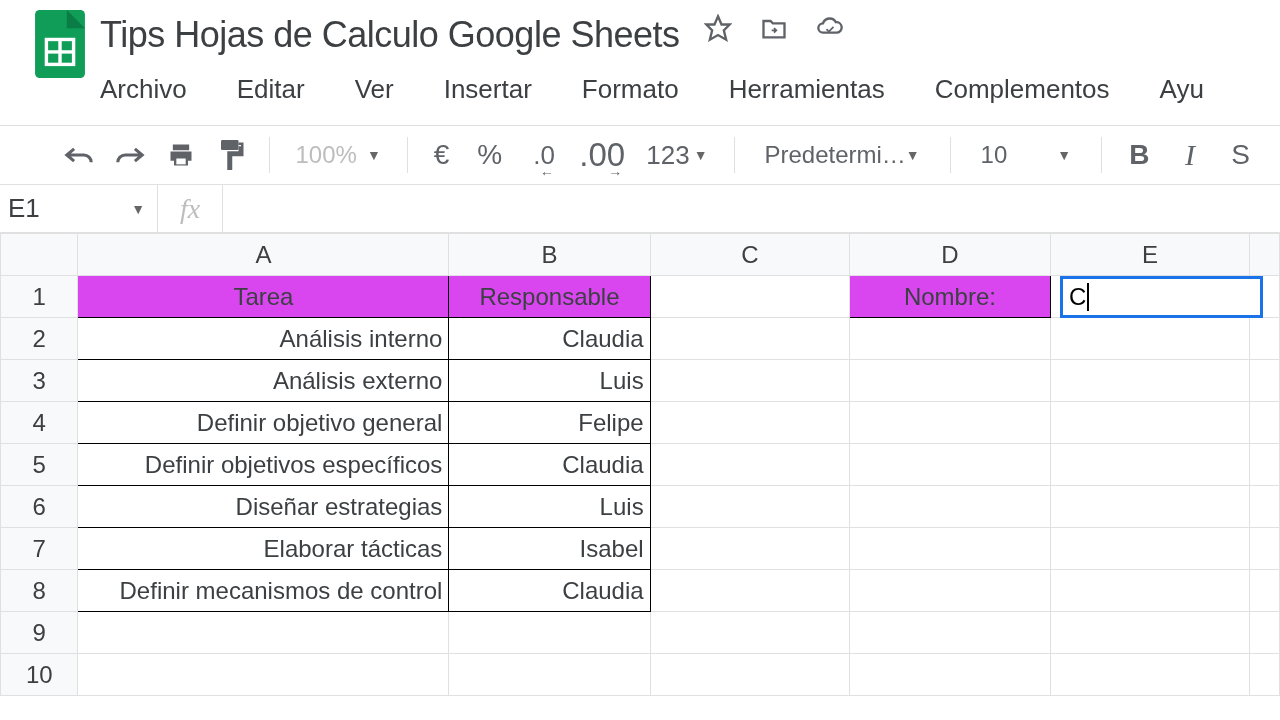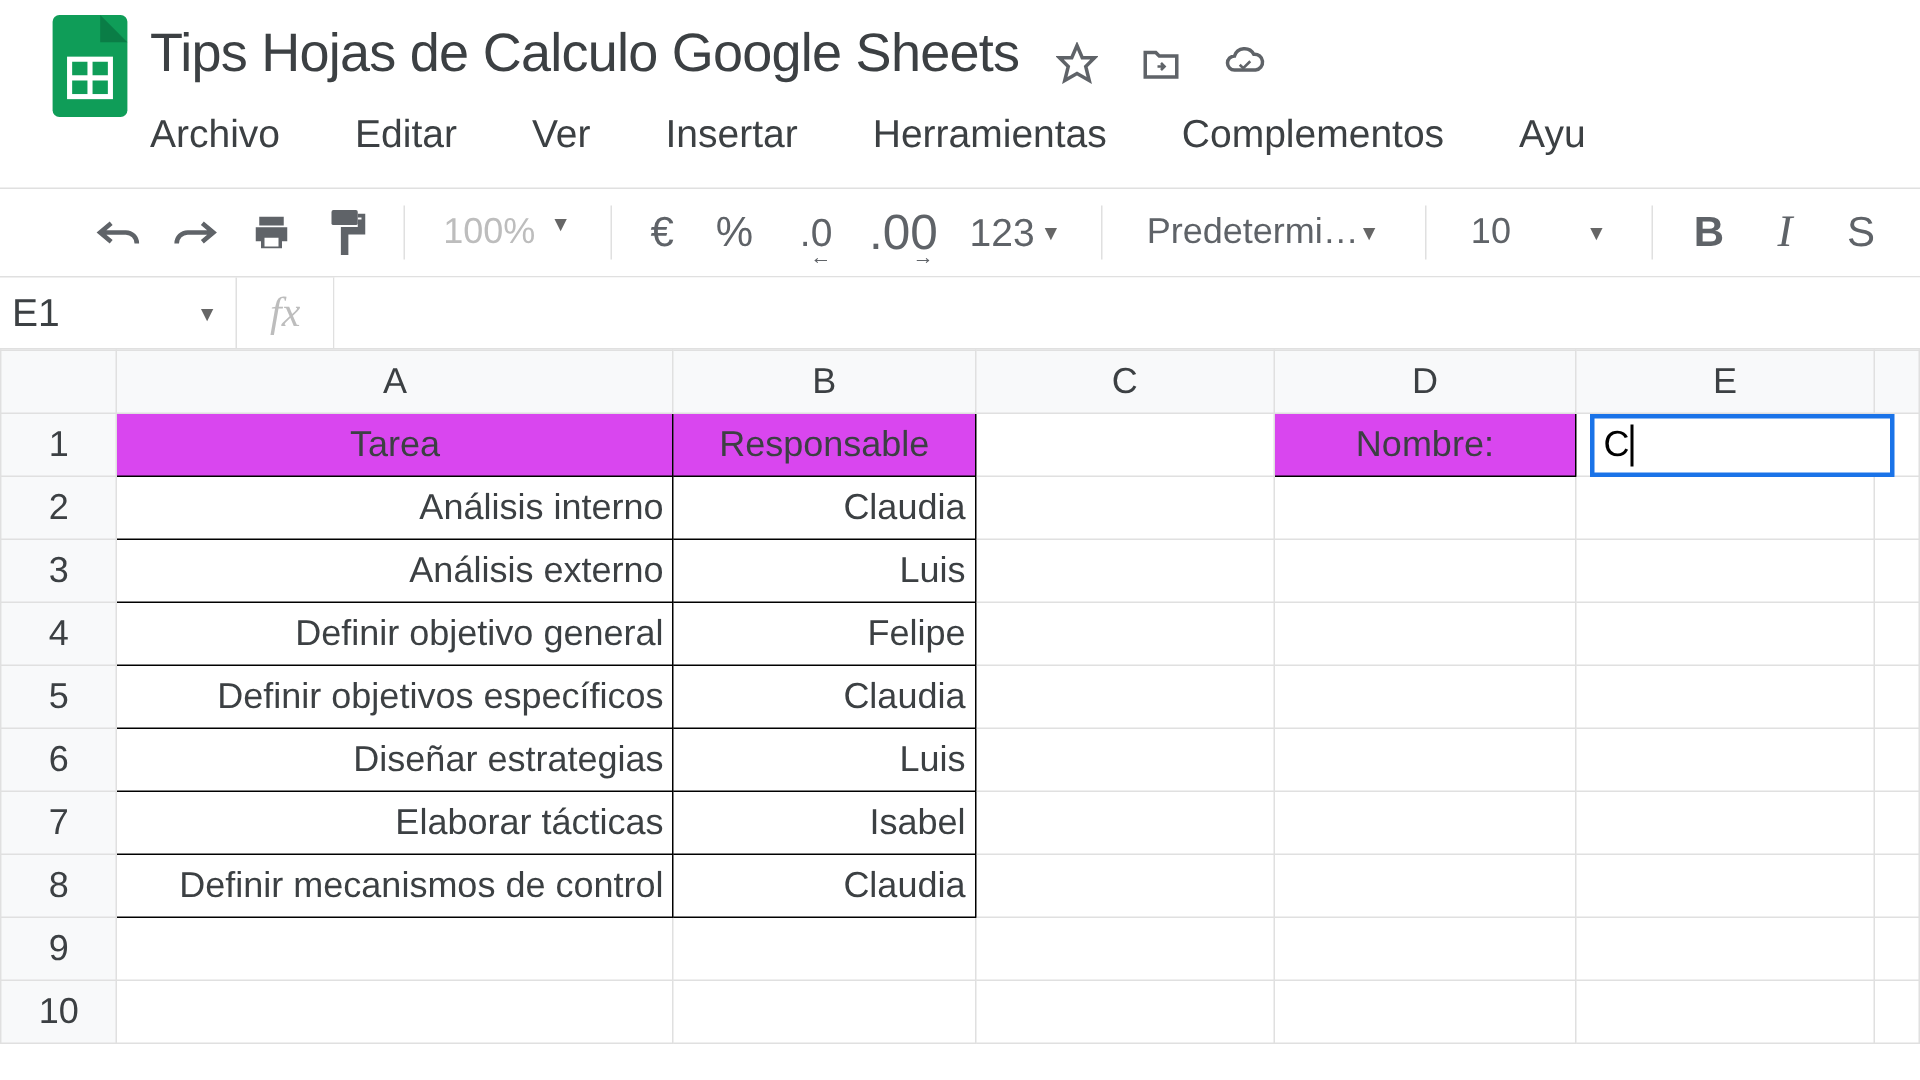--- a/index.html
+++ b/index.html
@@ -3,33 +3,33 @@
 <meta charset="utf-8">
 <style>
   * { box-sizing: border-box; margin: 0; padding: 0; }
   body { font-family: Arial, sans-serif; background: #fff; overflow: hidden; width: 1280px; height: 720px; }
   
   .header { display: flex; align-items: flex-start; padding: 8px 0 0 0; }
   .logo { width: 56px; height: 72px; margin: 0 12px 0 32px; display: flex; align-items: center; justify-content: center; }
   .logo svg { width: 52px; height: 68px; }
   
   .title-area { flex: 1; }
-  .title-row { display: flex; align-items: flex-end; gap: 24px; padding-top: 6px; }
+  .title-row { display: flex; align-items: flex-start; gap: 24px; padding-top: 6px; }
   .doc-title { font-size: 36px; color: #3c4043; font-weight: 400; letter-spacing: -0.5px; }
   .title-icons { display: flex; gap: 28px; align-items: center; }
   .title-icon { width: 28px; height: 28px; color: #5f6368; cursor: pointer; }
   
   .menubar { display: flex; gap: 14px; padding: 12px 0 14px 0; }
   .menu-item { font-size: 26px; color: #3c4043; padding: 6px 18px; cursor: pointer; }
   .menu-item:first-child { padding-left: 0; }
   
   .toolbar { height: 60px; border-top: 1px solid #e0e0e0; border-bottom: 1px solid #e0e0e0; display: flex; align-items: center; padding: 0 20px 0 60px; gap: 12px; }
   .tb-btn { width: 44px; height: 44px; display: flex; align-items: center; justify-content: center; color: #5f6368; cursor: pointer; font-size: 22px; }
   .tb-sep { width: 1px; height: 36px; background: #e0e0e0; margin: 0 6px; }
-  .tb-zoom { color: #bdbdbd; font-size: 24px; padding: 0 8px; display: flex; gap: 10px; }
+  .tb-zoom { color: #bdbdbd; font-size: 24px; padding: 0 8px; display: flex; align-items: center; gap: 10px; }
   .tb-txt { color: #5f6368; font-size: 24px; padding: 0 8px; cursor: pointer; }
   .tb-font { display: flex; align-items: center; color: #5f6368; font-size: 24px; padding: 0 12px; cursor: pointer; }
   .tb-size { display: flex; align-items: center; gap: 50px; color: #5f6368; font-size: 24px; padding: 0 12px; cursor: pointer; }
   .chevron { font-size: 14px; color: #666; }
   
   .formula-bar { height: 48px; border-bottom: 1px solid #e0e0e0; display: flex; align-items: center; }
   .cell-ref { width: 158px; padding: 0 12px 0 8px; font-size: 26px; color: #3c4043; display: flex; align-items: center; justify-content: space-between; border-right: 1px solid #e0e0e0; height: 100%; }
   .fx { font-family: serif; font-style: italic; font-size: 28px; color: #bdbdbd; padding: 0 22px; border-right: 1px solid #e0e0e0; height: 100%; display: flex; align-items: center; }
   .formula-input { flex: 1; padding: 0 12px; font-size: 24px; border: none; outline: none; height: 100%; }
   
@@ -87,20 +87,21 @@
               <path d="M6 16 a4 4 0 0 1 0-8 a6 6 0 0 1 11 -1 a4 4 0 0 1 1 9 Z"></path>
               <path d="M9 13 L11 15 L15 11" stroke-width="1.5"></path>
             </svg></span>
       </div>
     </div>
     <div class="menubar">
       <div class="menu-item">Archivo</div>
       <div class="menu-item">Editar</div>
       <div class="menu-item">Ver</div>
       <div class="menu-item">Insertar</div>
+      <div class="menu-item">Formato</div>
       <div class="menu-item">Herramientas</div>
       <div class="menu-item">Complementos</div>
       <div class="menu-item">Ayu</div>
     </div>
   </div>
 </div>
 
 <div class="toolbar">
   <div class="tb-btn">
       <svg width="30" height="22" viewBox="0 0 24 18" fill="none" stroke="#5f6368" stroke-width="2.5">

